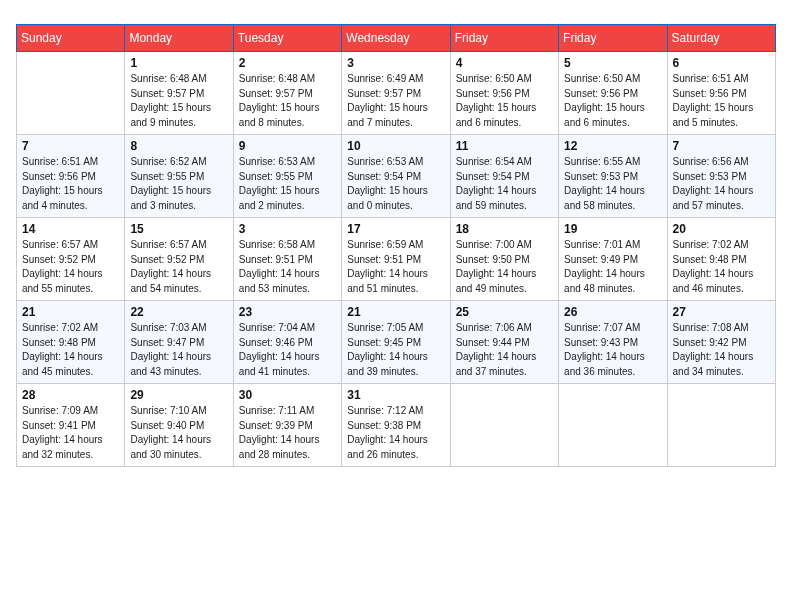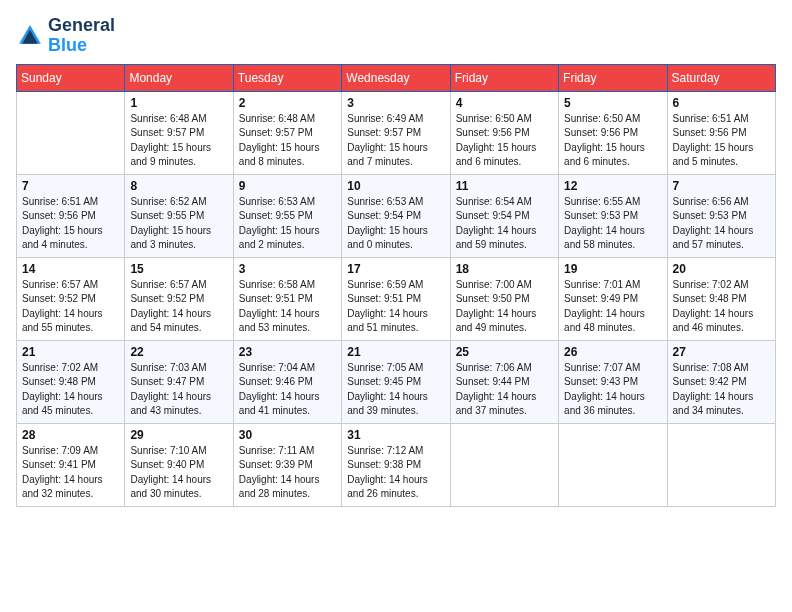--- a/index.html
+++ b/index.html
@@ -86,34 +86,20 @@
       font-size: 10px;
     }
     .empty-cell {
       background: #fff !important;
     }
   </style>
 </head>
 <body>
 
 <div class="header">
-  <div class="logo">
-    <svg class="logo-icon" viewBox="0 0 36 36">
-      <polygon points="18,4 32,28 4,28" fill="#2196F3"></polygon>
-      <polygon points="18,10 28,28 8,28" fill="#1a3a5c"></polygon>
-    </svg>
-    <div>
-      <div class="logo-text">
-        <span>General</span>
-      </div>
-      <div class="logo-text logo-blue">
-        <span>Blue</span>
-      </div>
-    </div>
-  </div>
 </div>
 
 <table class="calendar">
   <thead>
     <tr>
     <th>Sunday</th>
         <th>Monday</th>
         <th>Tuesday</th>
         <th>Wednesday</th>
         <th>Friday</th>

